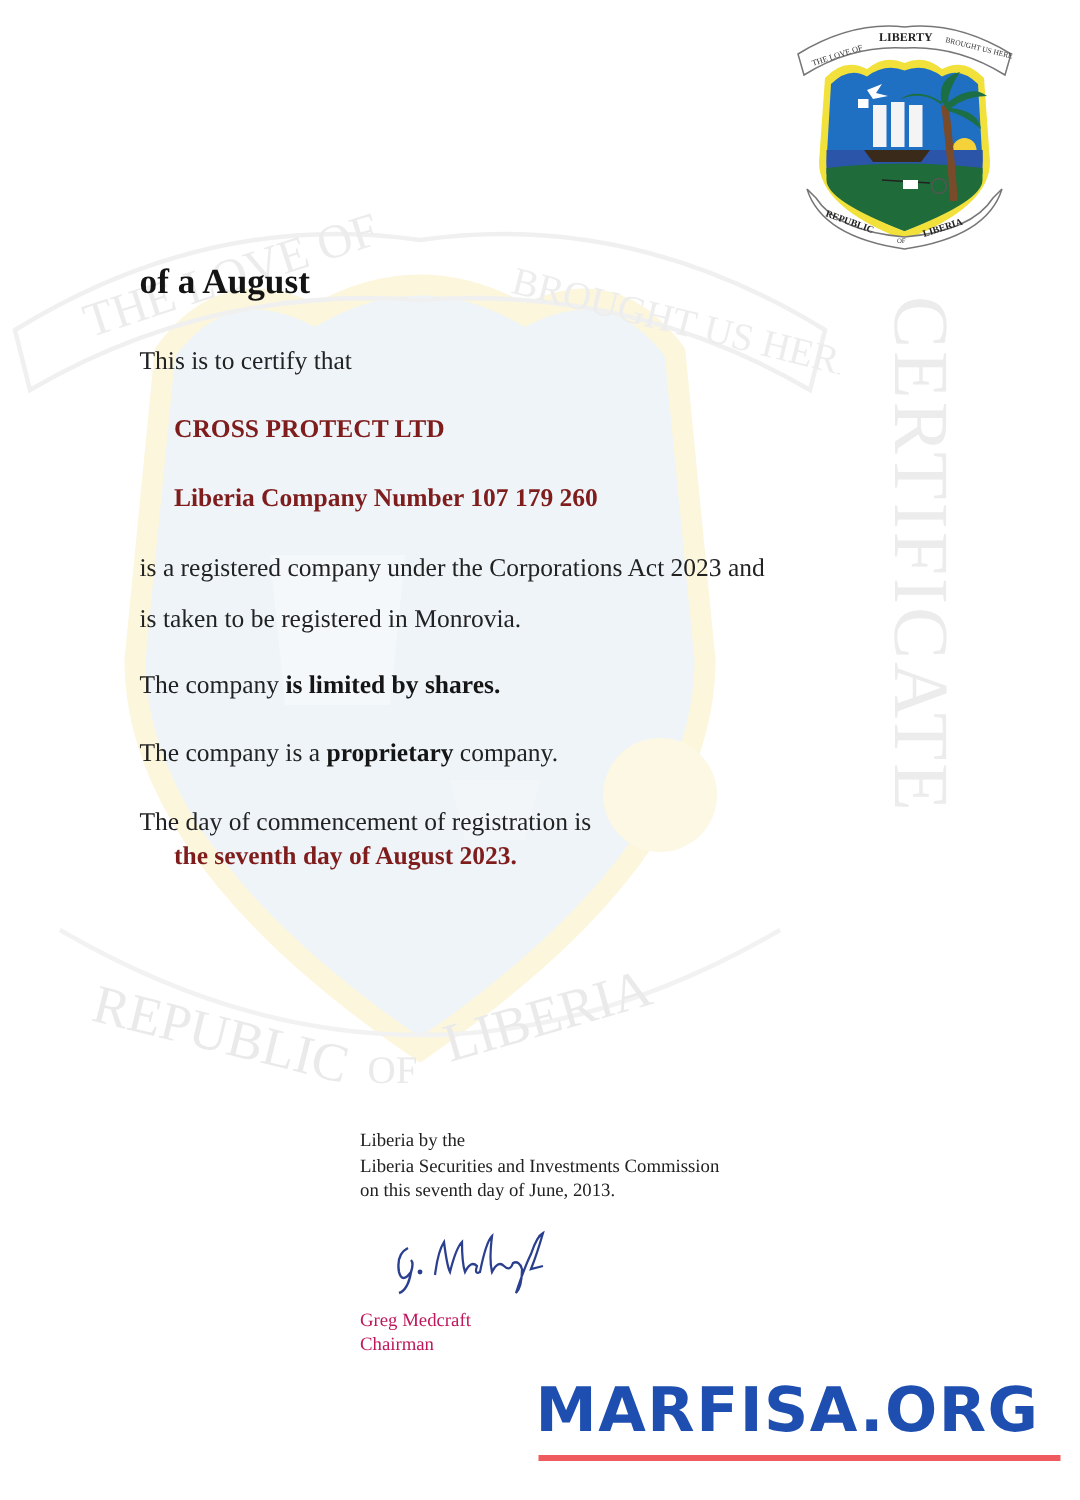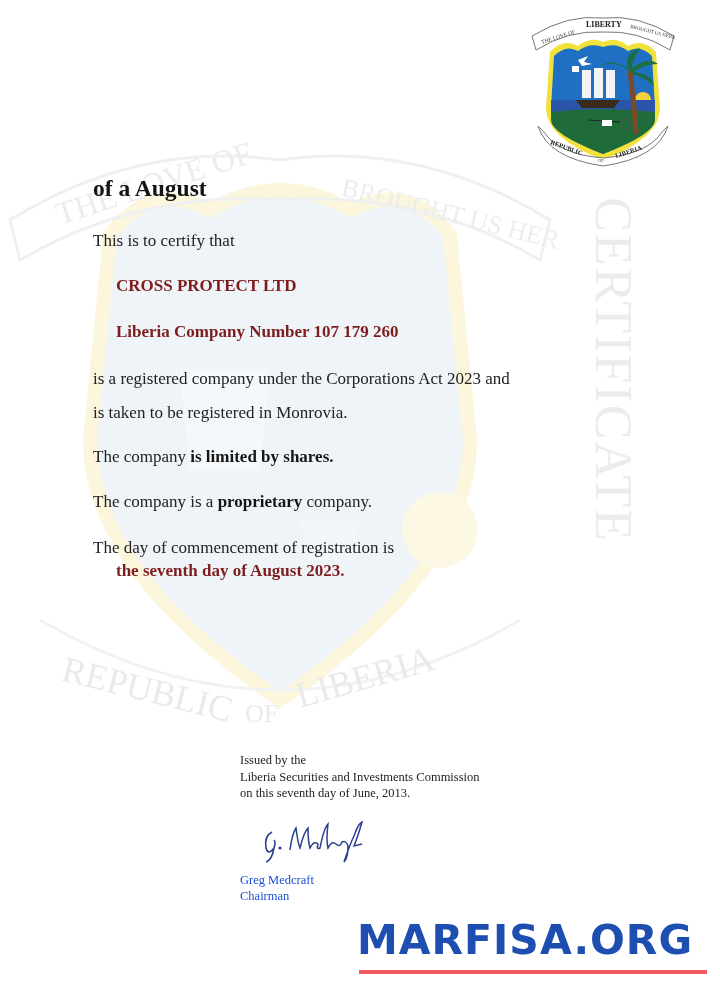--- a/index.html
+++ b/index.html
@@ -101,21 +101,21 @@
       top: 814px;
       width: 120px;
       height: 50px;
     }
     .signer {
       position: absolute;
       left: 240px;
       top: 872px;
       font-size: 12.5px;
       line-height: 16px;
-      color: #1d4ed8;
+      color: #be185d;
     }
 
     .brand {
       position: absolute;
       left: 357px;
       top: 918px;
       width: 352px;
       height: 60px;
     }
     .brand-text {
@@ -223,21 +223,21 @@
   <div class="p" style="left:93px; top:492px;">
     <span>The company is a </span><b>proprietary</b><span> company.</span>
   </div>
   <div class="p" style="left:93px; top:447px;">
     <span>The company </span><b>is limited by shares.</b>
   </div>
   <div class="p" style="left:93px; top:538px;">The day of commencement of registration is</div>
   <div class="p bold" style="left:93px; top:561px;">the seventh day of August 2023.</div>
 
   <div class="issued">
-    <div>Issued by the</div>
+    <div>Liberia by the</div>
     <div>Liberia Securities and Investments Commission</div>
     <div>on this seventh day of June, 2013.</div>
   </div>
 
   <div class="signature">
     <svg viewBox="0 0 120 50" width="120" height="50" xmlns="http://www.w3.org/2000/svg">
       <path d="M14 18 Q6 22 8 34 Q10 42 16 34 Q18 28 16 26 M16 34 Q14 46 8 48" fill="none" stroke="#2b3f8f" stroke-width="1.6"></path>
       <circle cx="22" cy="34" r="1.6" fill="#2b3f8f"></circle>
       <path d="M32 36 Q34 20 38 14 Q40 30 42 34 Q46 18 50 14 Q50 28 52 34 Q56 26 60 30 Q58 36 62 34 Q66 14 70 10 Q68 26 70 34 Q74 26 78 30 Q82 34 84 28 Q88 26 90 32 Q90 44 86 48 Q92 30 96 22 Q100 10 104 8 Q100 22 96 32 L104 30" fill="none" stroke="#2b3f8f" stroke-width="1.5"></path>
     </svg>

